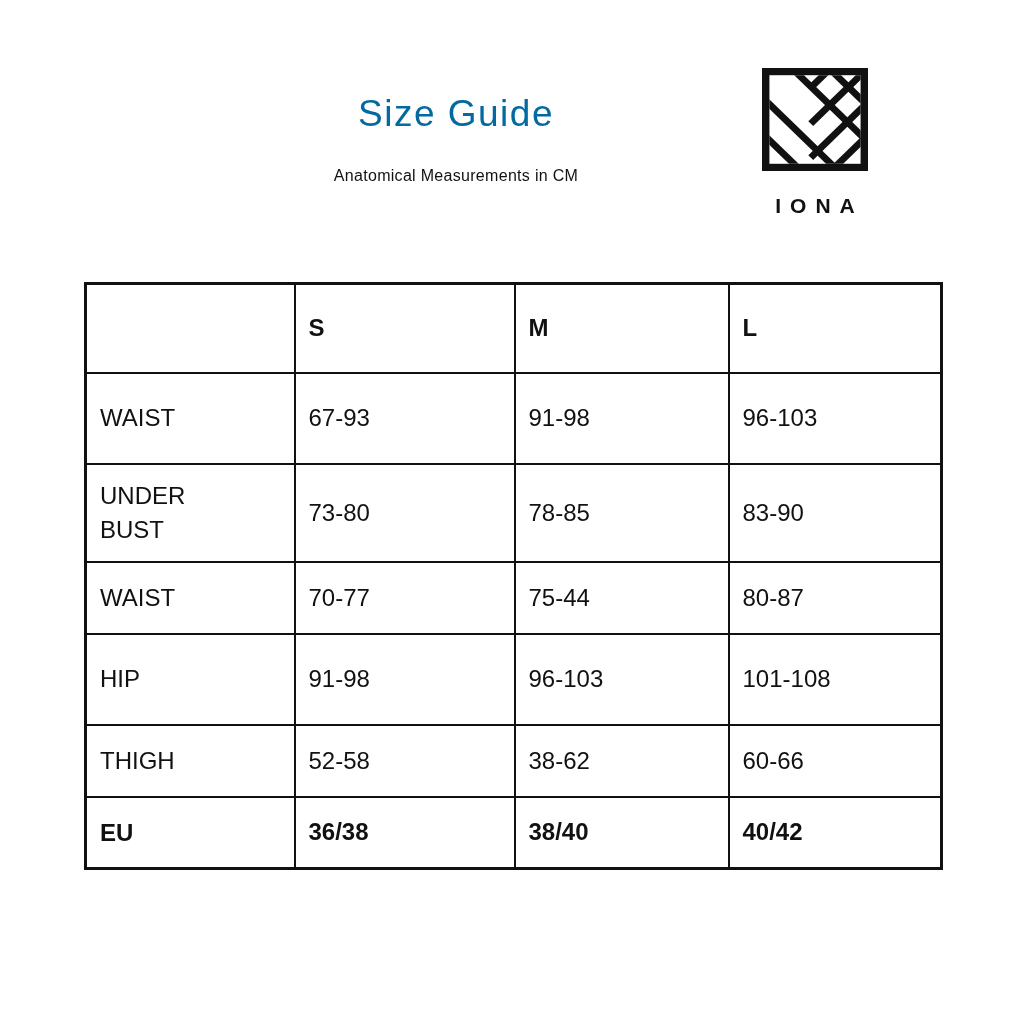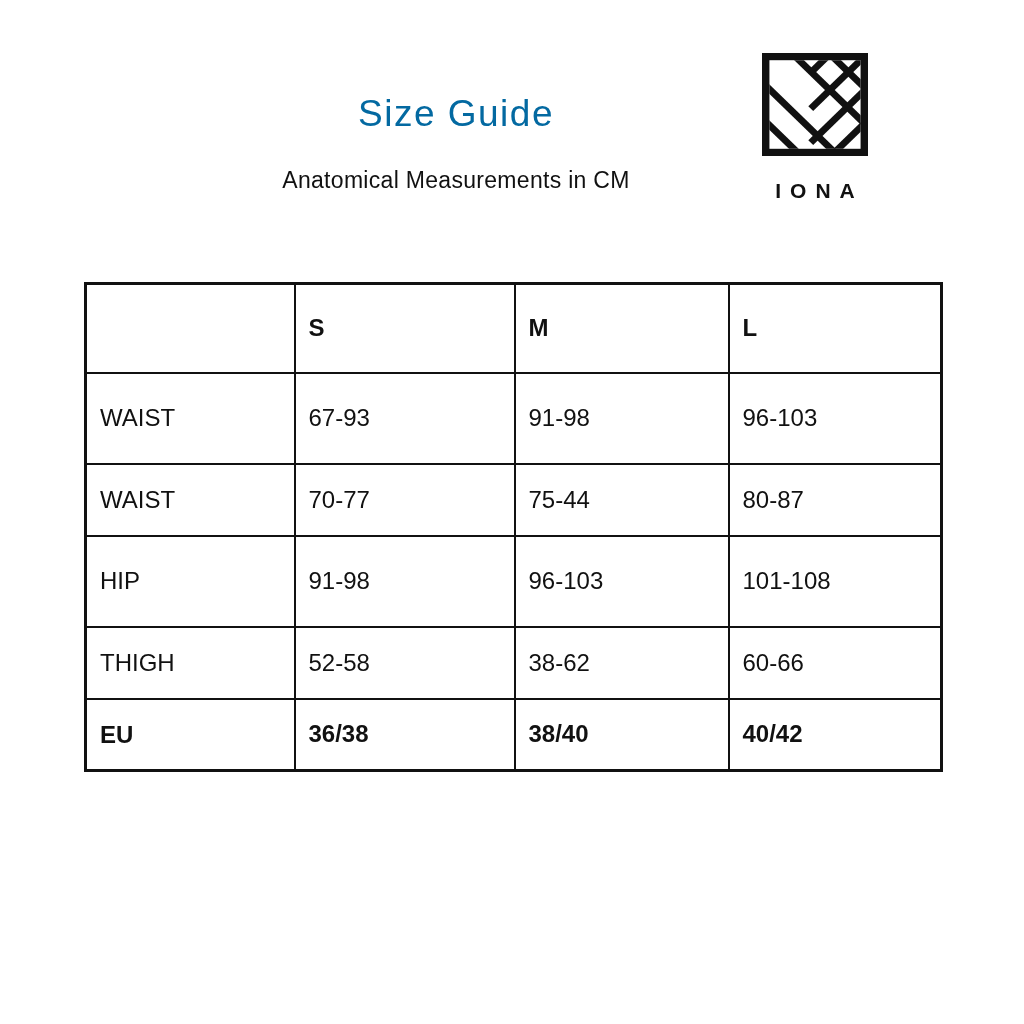--- a/index.html
+++ b/index.html
@@ -19,27 +19,27 @@
     font-size: 37px;
     letter-spacing: 1.5px;
     font-weight: normal;
     color: #0369a1;
   }
   .page-subtitle {
     position: absolute;
     left: 0; top: 167px;
     width: 912px;
     text-align: center;
-    font-size: 23px;
+    font-size: 16px;
     letter-spacing: 0.3px;
     color: #111111;
   }
   .brand {
     position: absolute;
-    left: 756px; top: 53px;
+    left: 756px; top: 68px;
     width: 118px;
     text-align: center;
   }
   .brand svg { display: block; margin: 0 auto; }
   .brand-name {
     margin-top: 23px;
     font-size: 21px;
     font-weight: bold;
     letter-spacing: 9px;
     padding-left: 9px; 
@@ -128,20 +128,26 @@
       <th>L</th>
     </tr>
   </thead>
   <tbody>
     <tr class="h91">
       <td><span class="label-text">WAIST</span></td>
       <td>67-93</td>
       <td>91-98</td>
       <td>96-103</td>
     </tr>
+    <tr class="h98">
+      <td><span class="label-text">UNDER BUST</span></td>
+      <td>73-80</td>
+      <td>78-85</td>
+      <td>83-90</td>
+    </tr>
     <tr class="h92">
       <td><span class="label-text">WAIST</span></td>
       <td>70-77</td>
       <td>75-44</td>
       <td>80-87</td>
     </tr>
     <tr class="h91">
       <td><span class="label-text">HIP</span></td>
       <td>91-98</td>
       <td>96-103</td>

